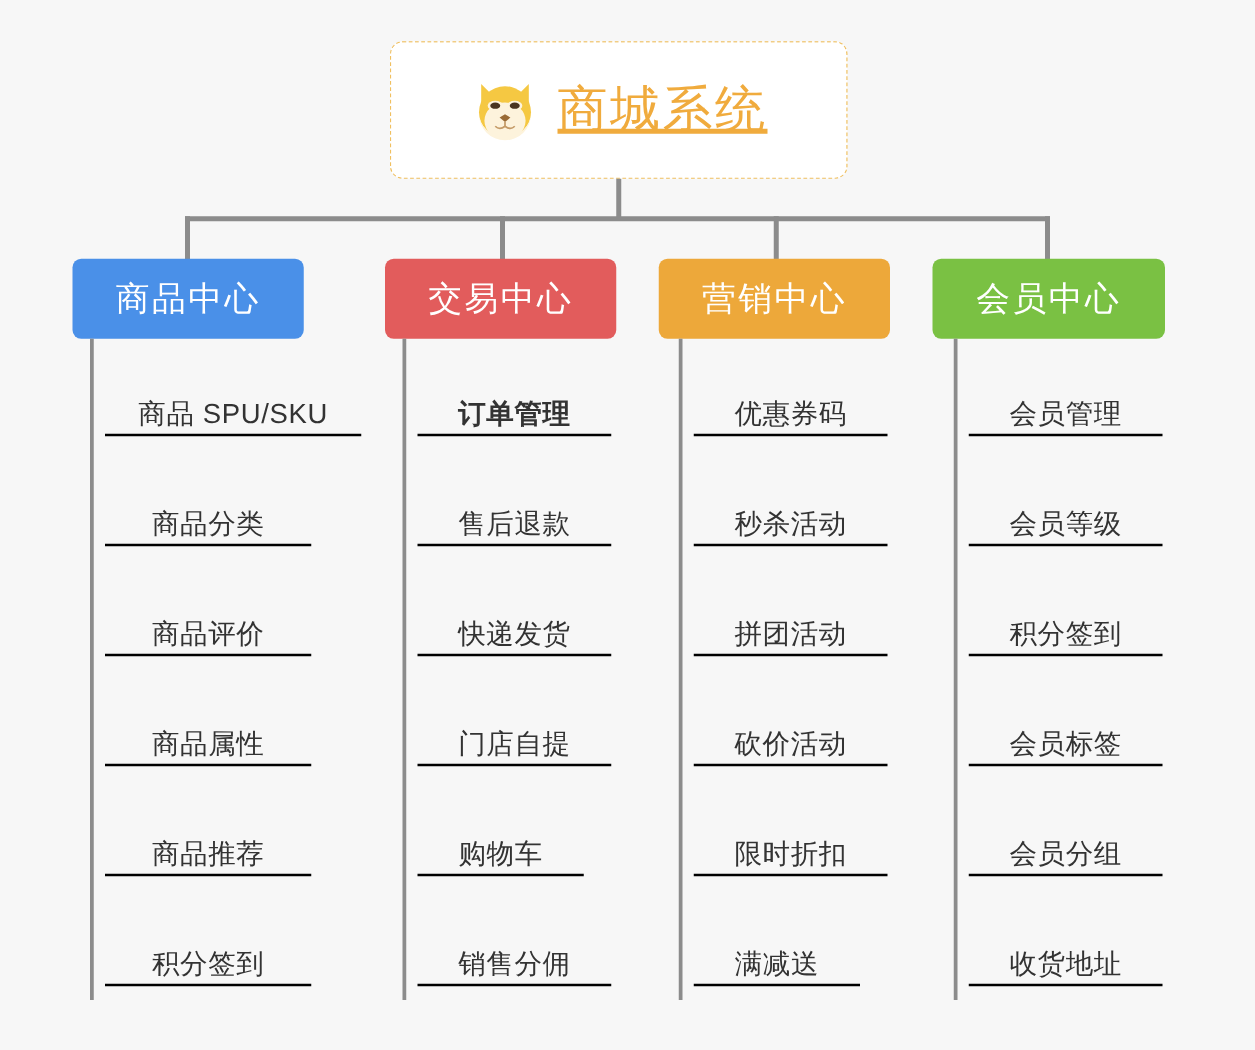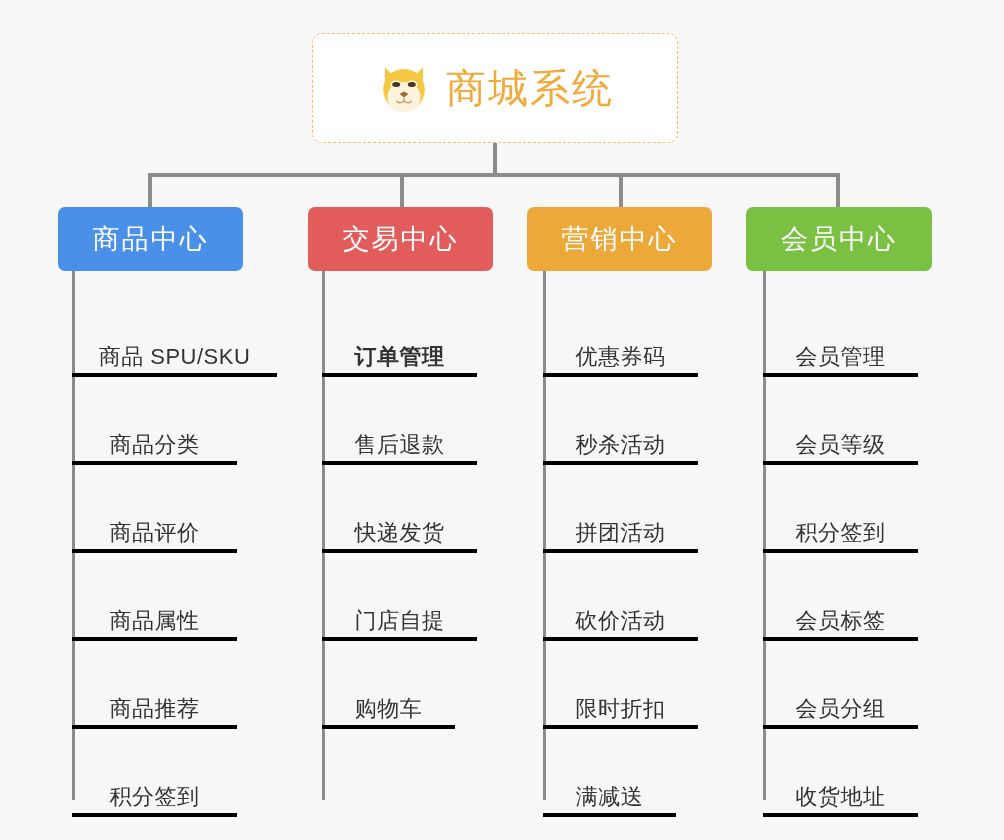--- a/index.html
+++ b/index.html
@@ -40,20 +40,21 @@
     height: 52px;
     flex: 0 0 auto;
     display: block;
   }
   .root-title {
     font-size: 40px;
     color: #f0ab3d;
     letter-spacing: 2px;
     line-height: 1;
     white-space: nowrap;
+    text-decoration: underline;
   }
 
   
   .conn {
     position: absolute;
     background: #8c8c8c;
   }
   .conn-v { width: 4px; }
   .conn-h { height: 4px; }
 
@@ -82,28 +83,27 @@
   }
   .leaf-rail {
     position: absolute;
     left: 0;
     top: 0;
     width: 3px;
     background: #8c8c8c;
   }
   .leaf-item {
     position: absolute;
-    left: 0;
+    left: 12px;
     box-sizing: border-box;
-    border-bottom: 4px solid #000000;
+    border-bottom: 2px solid #000000;
     display: flex;
     align-items: flex-end;
     justify-content: center;
     padding-bottom: 4px;
-    margin-top: 28px;
   }
   .leaf-label {
     font-size: 22px;
     color: #333333;
     line-height: 1.1;
     white-space: nowrap;
     letter-spacing: 0.5px;
   }
 </style>
 </head>
@@ -184,20 +184,23 @@
       </div>
     <div class="leaf-item" style="top:176px; width:155px; height:78px;">
         <span class="leaf-label">快递发货</span>
       </div>
     <div class="leaf-item" style="top:264px; width:155px; height:78px;">
         <span class="leaf-label">门店自提</span>
       </div>
     <div class="leaf-item" style="top:352px; width:133px; height:78px;">
         <span class="leaf-label">购物车</span>
       </div>
+    <div class="leaf-item" style="top:440px; width:155px; height:78px;">
+        <span class="leaf-label">销售分佣</span>
+      </div>
   </div>
 
   <div class="leaf-col" style="left:543px; width:160px; height:530px;">
     <div class="leaf-rail" style="height:529px;"></div>
     <div class="leaf-item" style="top:0px;   width:155px; height:78px;">
         <span class="leaf-label">优惠券码</span>
       </div>
     <div class="leaf-item" style="top:88px;  width:155px; height:78px;">
         <span class="leaf-label">秒杀活动</span>
       </div>

